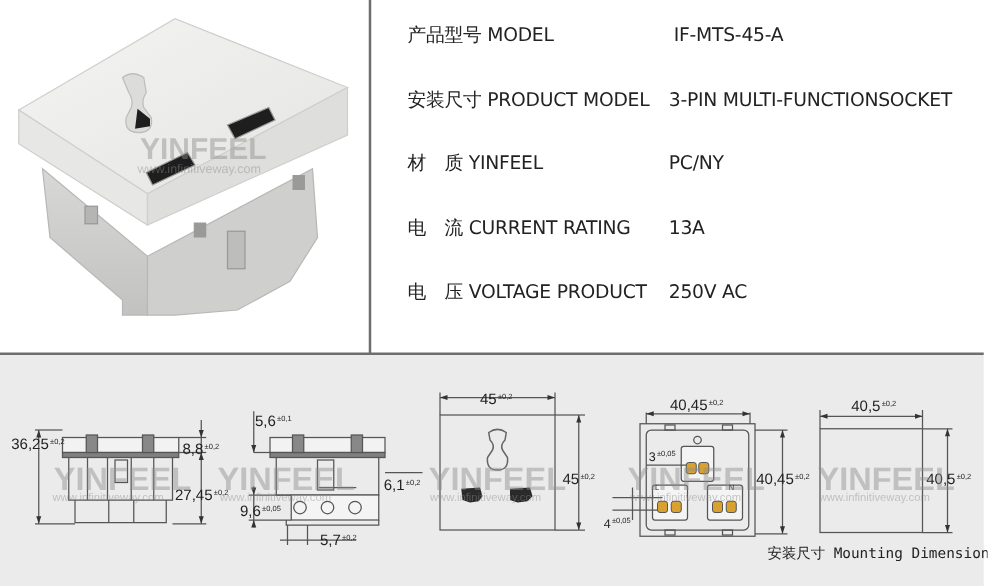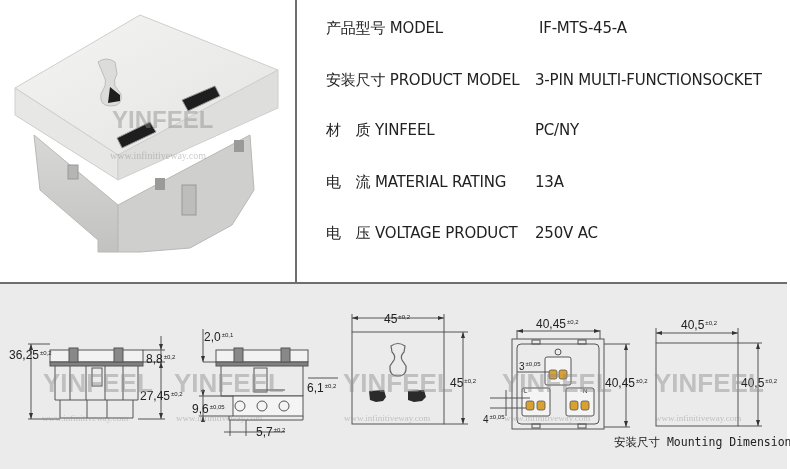--- a/index.html
+++ b/index.html
@@ -9,21 +9,21 @@
   .hdiv { position:absolute; left:0; top:282px; width:787px; height:2px; background:#6e6e6e; }
   .bottom { position:absolute; left:0; top:284px; width:787px; height:185px; background:#ebebeb; }
   .spec-row { position:absolute; left:326px; height:24px; font-size:15px; color:#222; white-space:nowrap; }
   .spec-label { position:absolute; left:0; top:0; letter-spacing:-0.2px; }
   .spec-value { position:absolute; left:209px; top:0; letter-spacing:-0.2px; }
   .cn { display:inline-block; }
   .dim { position:absolute; font-size:12px; color:#222; white-space:nowrap; font-family:"Liberation Sans", sans-serif; }
   .dim sup { font-size:6px; vertical-align:4px; margin-left:1px; }
   .caption { position:absolute; left:614px; top:435px; font-size:11.5px; color:#222; font-family:"DejaVu Sans Mono", monospace; white-space:nowrap; }
   .wm { position:absolute; font-family:"Liberation Sans", sans-serif; color:rgba(140,140,140,0.45); font-weight:bold; white-space:nowrap; pointer-events:none; }
-  .wm-sub { position:absolute; font-family:Liberation Serif, serif; color:rgba(140,140,140,0.45); white-space:nowrap; pointer-events:none;margin-top:20px; }
+  .wm-sub { position:absolute; font-family:Liberation Sans, sans-serif; color:rgba(140,140,140,0.45); white-space:nowrap; pointer-events:none; }
   svg { position:absolute; overflow:visible; }
 </style>
 </head>
 <body>
 
 <div class="top">
 
   <svg style="left:0;top:0" width="295" height="282">
     <defs>
       <linearGradient id="faceG" x1="0" y1="0" x2="1" y2="1">
@@ -64,21 +64,21 @@
   </div>
   <div class="spec-row" style="top:71px;">
     <span class="spec-label"><span class="cn">安装尺寸</span> <span>PRODUCT MODEL</span></span>
     <span class="spec-value">3-PIN MULTI-FUNCTIONSOCKET</span>
   </div>
   <div class="spec-row" style="top:121px;">
     <span class="spec-label"><span class="cn">材　质</span> <span>YINFEEL</span></span>
     <span class="spec-value">PC/NY</span>
   </div>
   <div class="spec-row" style="top:173px;">
-    <span class="spec-label"><span class="cn">电　流</span> <span>MATERIAL RATING</span></span>
+    <span class="spec-label"><span class="cn">电　流</span> <span>CURRENT RATING</span></span>
     <span class="spec-value">13A</span>
   </div>
   <div class="spec-row" style="top:224px;">
     <span class="spec-label"><span class="cn">电　压</span> <span>VOLTAGE PRODUCT</span></span>
     <span class="spec-value">250V AC</span>
   </div>
 </div>
 
 <div class="vdiv"></div>
 <div class="hdiv"></div>
@@ -141,21 +141,21 @@
     <line x1="34" y1="148" x2="95" y2="148"></line>
     <line x1="65" y1="106" x2="95" y2="106"></line>
     <line x1="118" y1="94" x2="148" y2="94"></line>
   </g>
   <g fill="#333">
     <polygon points="13,78 11,72 15,72"></polygon>
       <polygon points="13,112 11,106 15,106"></polygon>
     <polygon points="13,132 11,138 15,138"></polygon>
   </g>
 </svg>
-<div class="dim" style="left:204px;top:330px;"><span>2,0</span><sup>±0,1</sup></div>
+<div class="dim" style="left:204px;top:330px;"><span>5,6</span><sup>±0,1</sup></div>
 <div class="dim" style="left:307px;top:381px;"><span>6,1</span><sup>±0,2</sup></div>
 <div class="dim" style="left:192px;top:402px;"><span>9,6</span><sup>±0,05</sup></div>
 <div class="dim" style="left:256px;top:425px;"><span>5,7</span><sup>±0,2</sup></div>
 
 <svg style="left:340px;top:284px" width="140" height="185">
   <g fill="none" stroke="#555" stroke-width="1">
     <rect x="12" y="48" width="92" height="92" fill="#ebebeb"></rect>
     <line x1="104" y1="48" x2="128" y2="48"></line>
       <line x1="104" y1="140" x2="128" y2="140"></line>
     <line x1="123" y1="48" x2="123" y2="140"></line>

